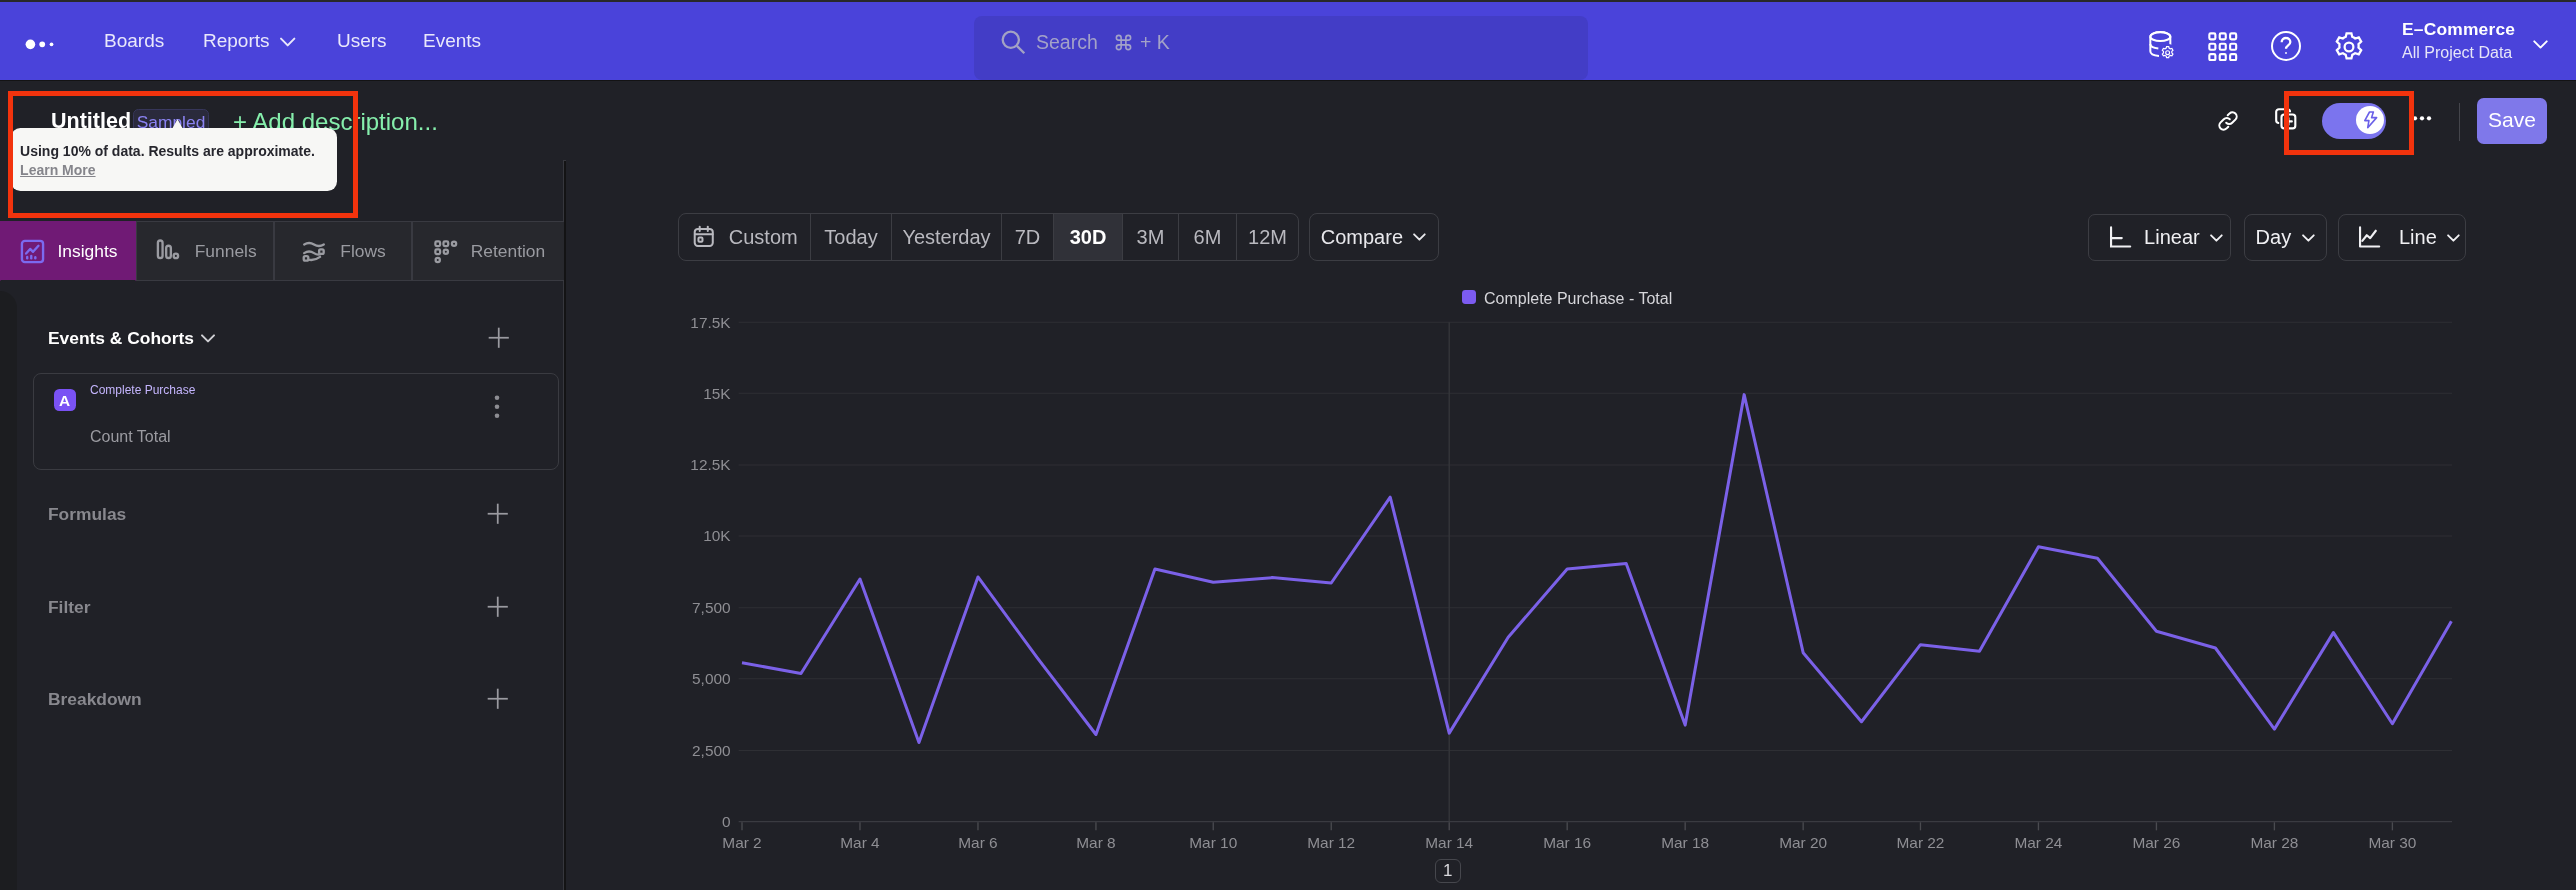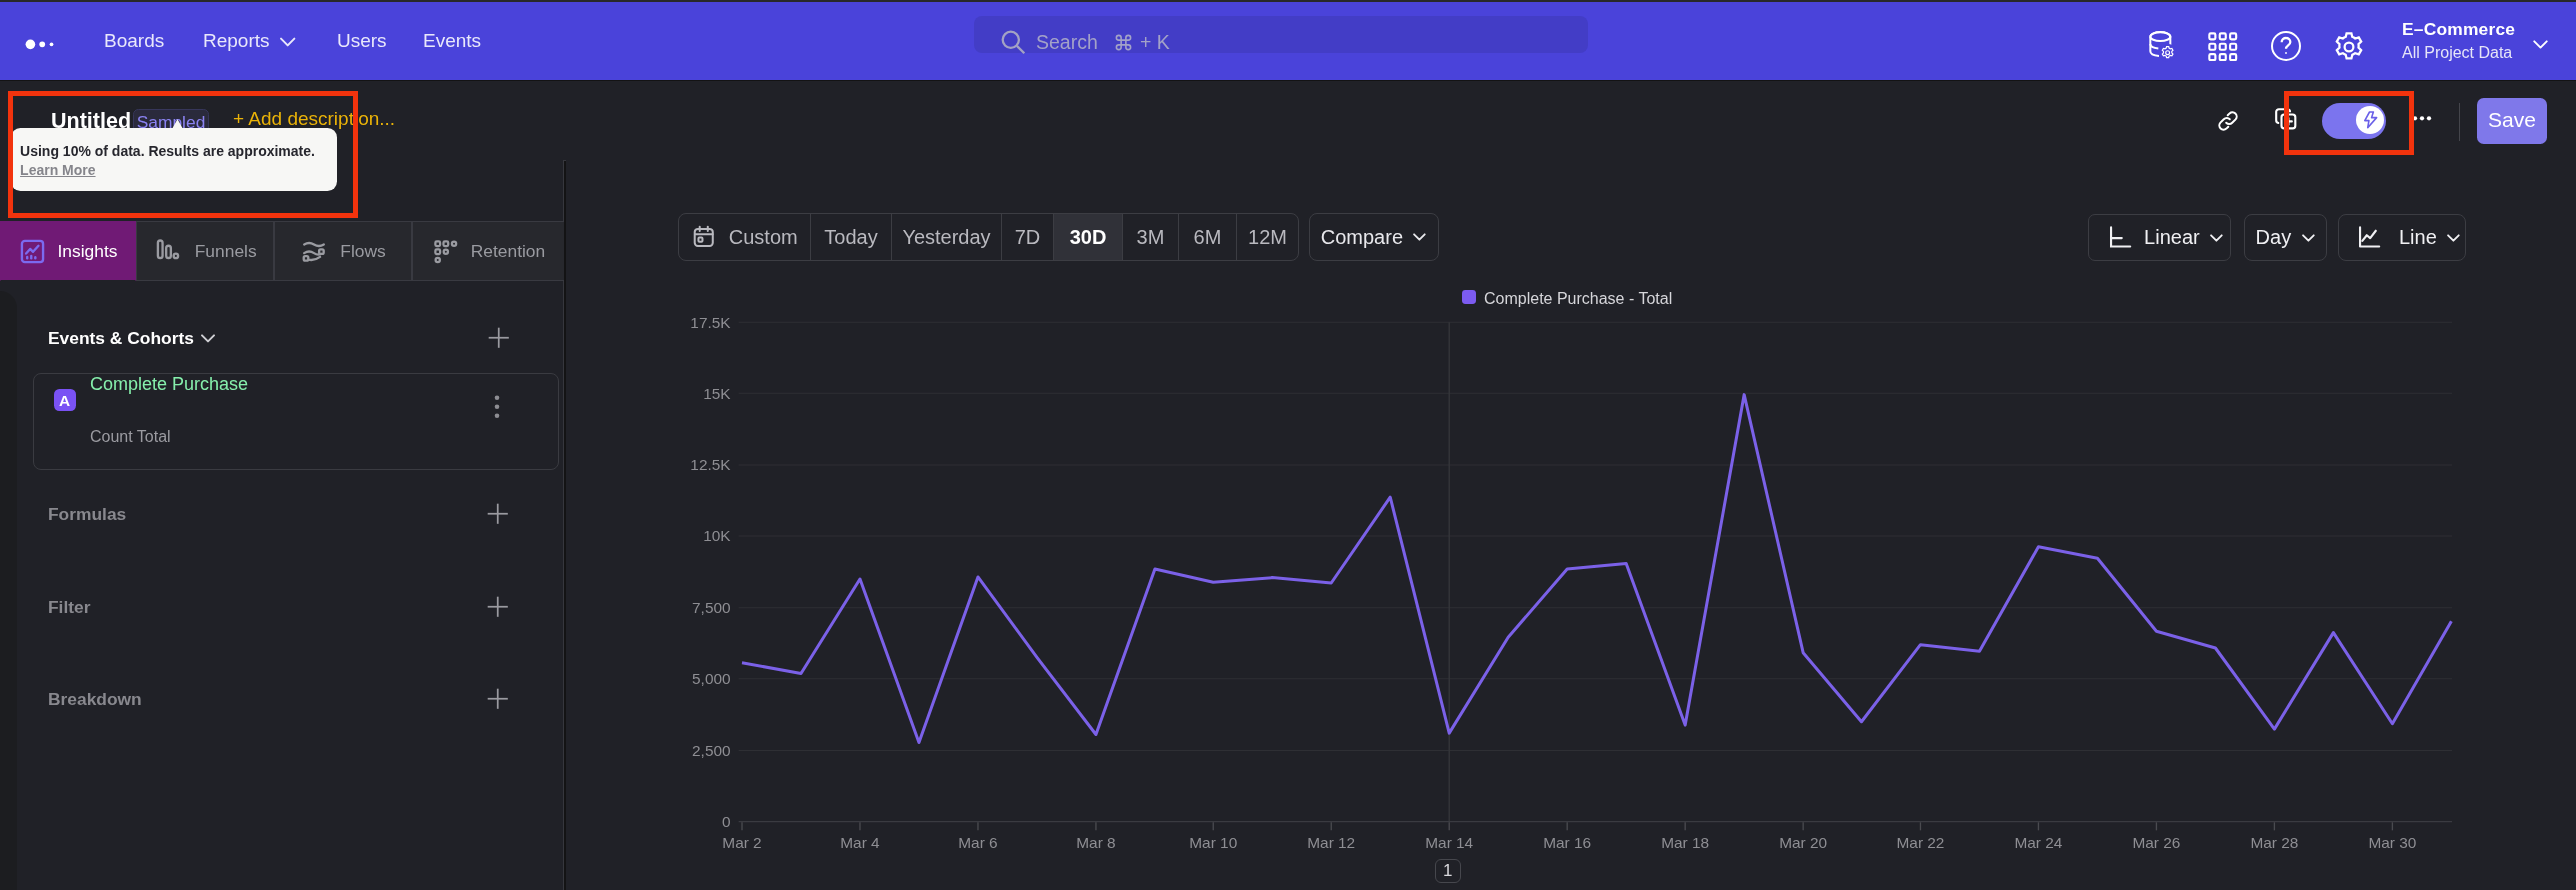--- a/index.html
+++ b/index.html
@@ -3,21 +3,21 @@
 <meta charset="utf-8">
 <style>
   * { margin:0; padding:0; box-sizing:border-box; }
   html,body { width:2576px; height:890px; background:#131314; overflow:hidden; }
   body { font-family:"Liberation Sans", sans-serif; position:relative; }
   .abs { position:absolute; }
 
   
   #topnav { position:absolute; left:0; top:2px; width:2576px; height:78px; background:#4a43da; }
   .navlink { position:absolute; top:0; height:78px; line-height:78px; color:#e9e8fb; font-size:19px; }
-  #search { position:absolute; left:974px; top:14px; width:614px; height:37px; background:#433dc6; border-radius:8px; color:#a3a2c8; font-size:19.5px; line-height:52px; }
+  #search { position:absolute; left:974px; top:14px; width:614px; height:64px; background:#433dc6; border-radius:8px; color:#a3a2c8; font-size:19.5px; line-height:52px; }
 
   
   #bar2 { position:absolute; left:0; top:81px; width:2576px; height:80px; background:#202127; border-bottom:1.3px solid #36373d; }
 
   
   #sidebar { position:absolute; left:0; top:160px; width:564px; height:730px; background:#202127; border-right:1.3px solid #36373d; }
   .tab { position:absolute; top:0; height:60px; background:#27282d; border:1.3px solid #393a41; display:flex; align-items:center; justify-content:center; color:#9a9ba1; font-size:17.4px; }
   .sec { position:absolute; left:48px; color:#88888e; font-size:17.4px; font-weight:bold; }
   .plus { position:absolute; left:485px; width:25.5px; height:25.5px; color:#9a9aa0; }
 
@@ -88,21 +88,21 @@
   </svg>
   <div class="abs" style="left:2402px;top:17.4px;color:#fff;font-size:17.4px;font-weight:bold;letter-spacing:0.2px">E–Commerce</div>
   <div class="abs" style="left:2402px;top:42px;color:#e6e5f8;font-size:16px">All Project Data</div>
   <svg class="abs" style="left:2532px;top:37px" width="17" height="10.7" viewBox="0 0 28 18" fill="none" stroke="#fff" stroke-width="3.2" stroke-linecap="round" stroke-linejoin="round">
       <path d="M3.5 4 L14 14.5 L24.5 4"></path>
     </svg>
 </div>
 <div id="bar2">
   <div class="abs" style="left:51px;top:28px;color:#fff;font-size:21.5px;font-weight:bold">Untitled</div>
   <div class="abs" style="left:133px;top:28px;width:76px;height:25.5px;background:#2a2a3c;border:0.7px solid #36365a;border-radius:5.4px;color:#8b83f2;font-size:17.4px;text-align:center;line-height:24px">Sampled</div>
-  <div class="abs" style="left:233px;top:27px;color:#eab308;font-size:19px">+ Add description...</div>
+  <div class="abs" style="left:233px;top:27px;color:#86efac;font-size:24px">+ Add description...</div>
 
   <svg class="abs" style="left:2216px;top:27.5px" width="24" height="24" viewBox="0 0 24 24" fill="none" stroke="#fff" stroke-width="2" stroke-linecap="round">
     <path d="M10.2 13.8 a4.2 4.2 0 0 0 6 0 l3.4-3.4 a4.25 4.25 0 0 0 -6-6 l-1.9 1.9"></path>
     <path d="M13.8 10.2 a4.2 4.2 0 0 0 -6 0 l-3.4 3.4 a4.25 4.25 0 0 0 6 6 l1.9-1.9"></path>
   </svg>
   <svg class="abs" style="left:2273px;top:25px" width="25.5" height="25.5" viewBox="0 0 24 24" fill="none" stroke="#fff" stroke-width="2" stroke-linejoin="round">
     <path d="M16 5.8 v-.3 a2.5 2.5 0 0 0 -2.5 -2.5 h-8 a2.5 2.5 0 0 0 -2.5 2.5 v8 a2.5 2.5 0 0 0 2.5 2.5 h.3"></path>
     <rect x="8" y="8" width="13" height="13" rx="2.5"></rect>
     <g stroke-linecap="round">
         <line x1="11.3" y1="14.5" x2="17.7" y2="14.5"></line>
@@ -185,21 +185,21 @@
   <svg class="abs" style="left:200px;top:173px" width="16" height="10.7" viewBox="0 0 24 16" fill="none" stroke="#cfcfd4" stroke-width="3" stroke-linecap="round" stroke-linejoin="round">
       <path d="M3 3.5 L12 12.5 L21 3.5"></path>
     </svg>
   <svg class="abs" style="left:486px;top:165px" width="25.5" height="25.5" viewBox="0 0 38 38" stroke="#9a9aa0" stroke-width="2.6">
       <line x1="19" y1="4" x2="19" y2="34"></line>
       <line x1="4" y1="19" x2="34" y2="19"></line>
     </svg>
 
   <div class="abs" style="left:33px;top:213px;width:526px;height:97px;border:1.3px solid #3a3b41;border-radius:8px">
     <div class="abs" style="left:19.5px;top:14.8px;width:22px;height:22px;background:#7a52f4;border-radius:5.4px;color:#fff;font-size:15.4px;font-weight:bold;text-align:center;line-height:23px">A</div>
-    <div class="abs" style="left:56px;top:0;color:#86efac;font-size:18px">Complete Purchase</div>
+    <div class="abs" style="left:56px;top:9px;color:#c4b5fd;font-size:12px">Complete Purchase</div>
     <div class="abs" style="left:56px;top:54px;color:#9b9ba1;font-size:16px">Count Total</div>
     <svg class="abs" style="left:459px;top:19.5px" width="8" height="25.5" viewBox="0 0 12 40">
         <circle cx="6" cy="6" r="3.6" fill="#8d8d93"></circle>
         <circle cx="6" cy="20" r="3.6" fill="#8d8d93"></circle>
         <circle cx="6" cy="34" r="3.6" fill="#8d8d93"></circle>
       </svg>
   </div>
 
   <div class="sec" style="top:344px">Formulas</div>
   <svg class="plus" style="top:341px" viewBox="0 0 38 38" stroke="#9a9aa0" stroke-width="2.6">

